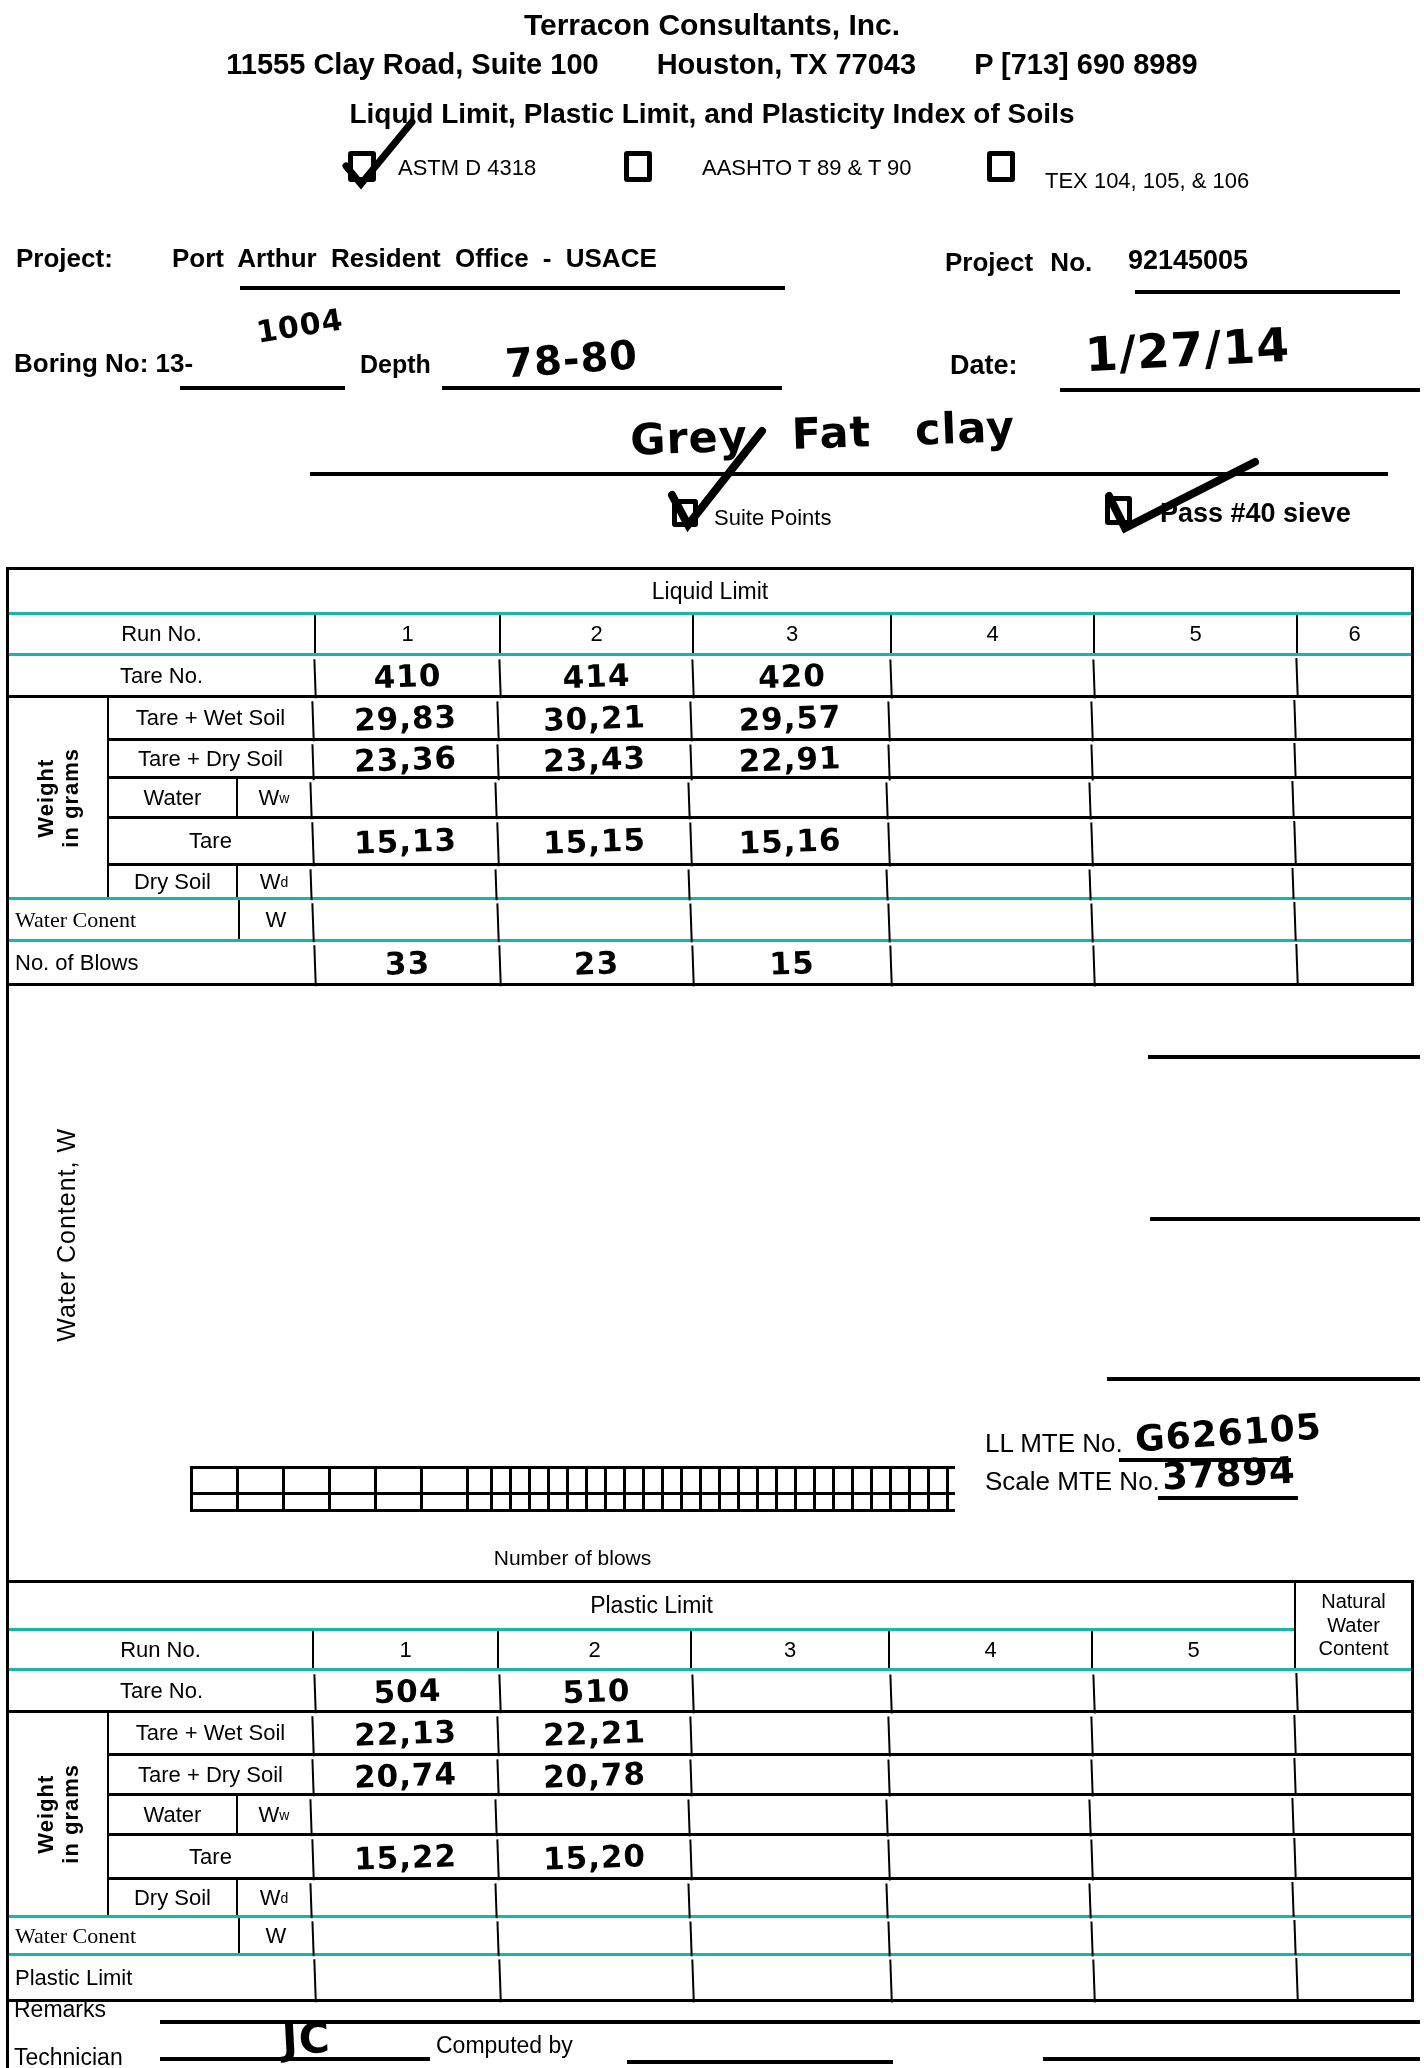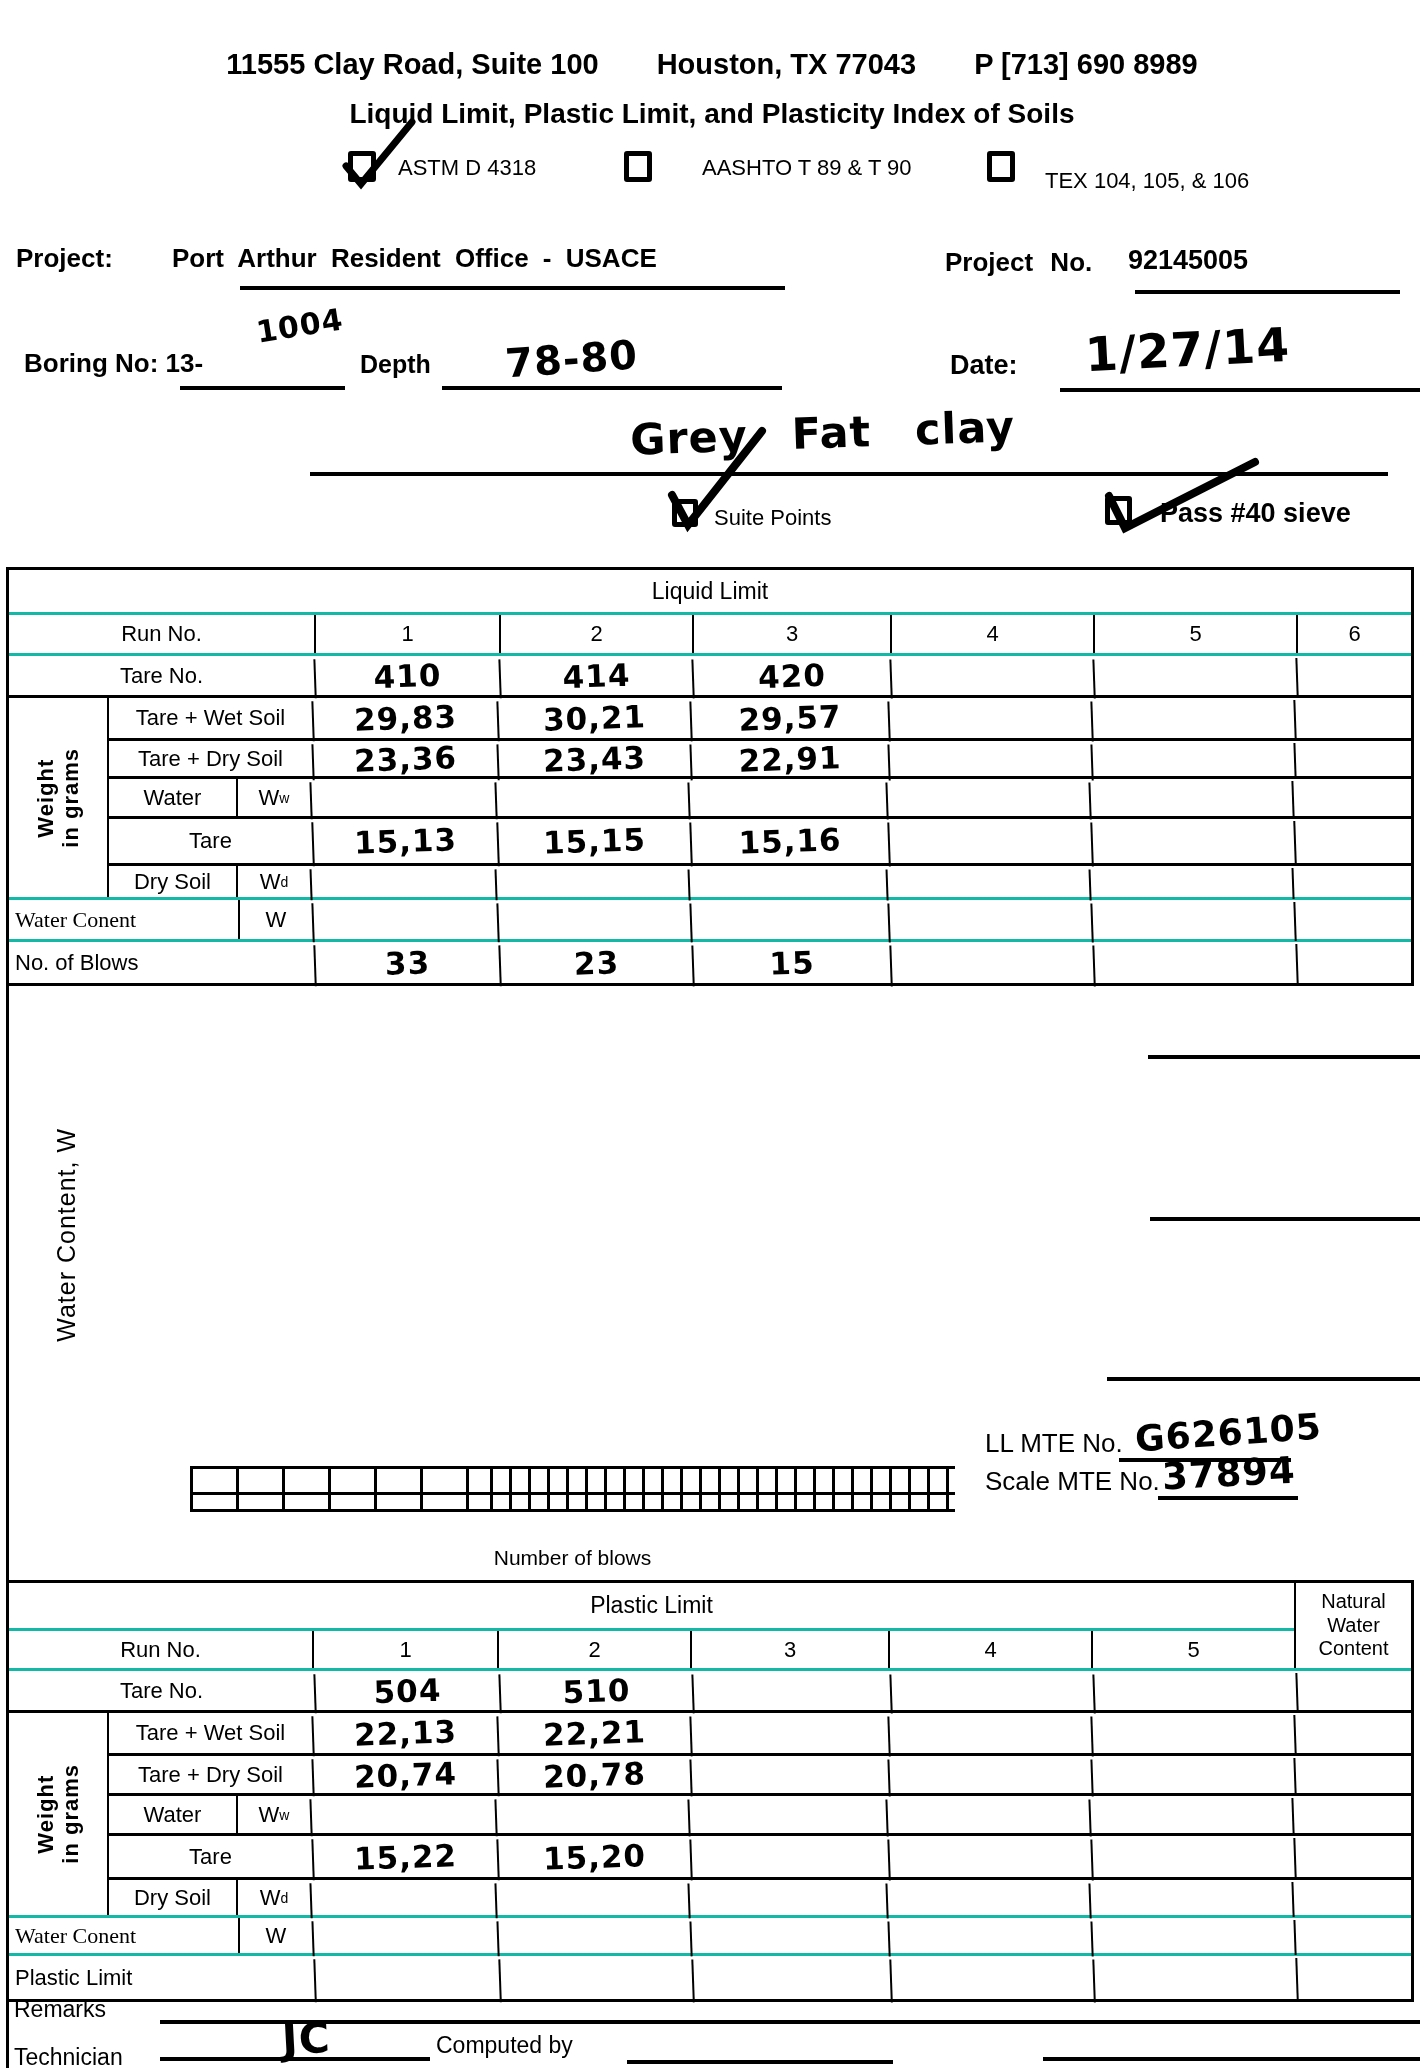--- a/index.html
+++ b/index.html
@@ -59,20 +59,21 @@
          background-position:0 62%,0 0,300px 0;
          background-repeat:no-repeat;}
   .ylabel{position:absolute;left:52px;top:1128px;writing-mode:vertical-rl;transform:rotate(180deg);
           font-size:25px;letter-spacing:1px;}
 </style>
 </head>
 <body>
 
 <div class="page">
 
+  <div class="abs bold" style="top:8px;left:0;width:100%;text-align:center;font-size:30px;">Terracon Consultants, Inc.</div>
   <div class="abs bold" style="top:48px;left:0;width:100%;display:flex;justify-content:center;gap:58px;font-size:29px;">
     <span>11555 Clay Road, Suite 100</span>
     <span>Houston, TX 77043</span>
     <span>P  [713] 690 8989</span>
   </div>
   <div class="abs bold" style="top:98px;left:0;width:100%;text-align:center;font-size:28px;">Liquid Limit, Plastic Limit, and Plasticity Index of Soils</div>
 
   <span class="cbx" style="left:348px;top:151px;"></span>
   <svg class="chk" style="left:338px;top:116px;width:82px;height:78px;" viewBox="0 0 82 78">
     <path d="M8 50 L23 68 L74 6" fill="none" stroke="#000" stroke-width="7" stroke-linecap="round"></path>
@@ -85,21 +86,21 @@
   <span class="cbx" style="left:987px;top:151px;"></span>
   <div class="abs" style="left:1045px;top:168px;font-size:22px;">TEX 104, 105, &amp; 106</div>
 
   <div class="abs bold" style="left:16px;top:243px;font-size:26px;">Project:</div>
   <div class="abs bold" style="left:172px;top:243px;font-size:26px;word-spacing:7px;">Port Arthur Resident Office - USACE</div>
   <div class="rule" style="left:240px;top:286px;width:545px;"></div>
   <div class="abs bold" style="left:945px;top:247px;font-size:26px;word-spacing:10px;">Project No.</div>
   <div class="abs bold" style="left:1128px;top:245px;font-size:27px;">92145005</div>
   <div class="rule" style="left:1135px;top:290px;width:265px;"></div>
 
-  <div class="abs bold" style="left:24px;top:348px;font-size:26px;">Boring No: 13-</div>
+  <div class="abs bold" style="left:14px;top:348px;font-size:26px;">Boring No: 13-</div>
   <div class="abs hw" style="left:256px;top:308px;font-size:30px;transform:rotate(-9deg);">1004</div>
   <div class="rule" style="left:180px;top:386px;width:165px;"></div>
   <div class="abs bold" style="left:360px;top:350px;font-size:25px;">Depth</div>
   <div class="abs hw" style="left:505px;top:336px;font-size:40px;transform:rotate(-4deg);">78-80</div>
   <div class="rule" style="left:442px;top:386px;width:340px;"></div>
   <div class="abs bold" style="left:950px;top:350px;font-size:27px;">Date:</div>
   <div class="abs hw" style="left:1085px;top:322px;font-size:47px;transform:rotate(-3deg);">1/27/14</div>
   <div class="rule" style="left:1060px;top:388px;width:360px;"></div>
 
   <div class="abs hw" style="left:630px;top:408px;font-size:43px;word-spacing:28px;transform:rotate(-2deg);">Grey Fat clay</div>

